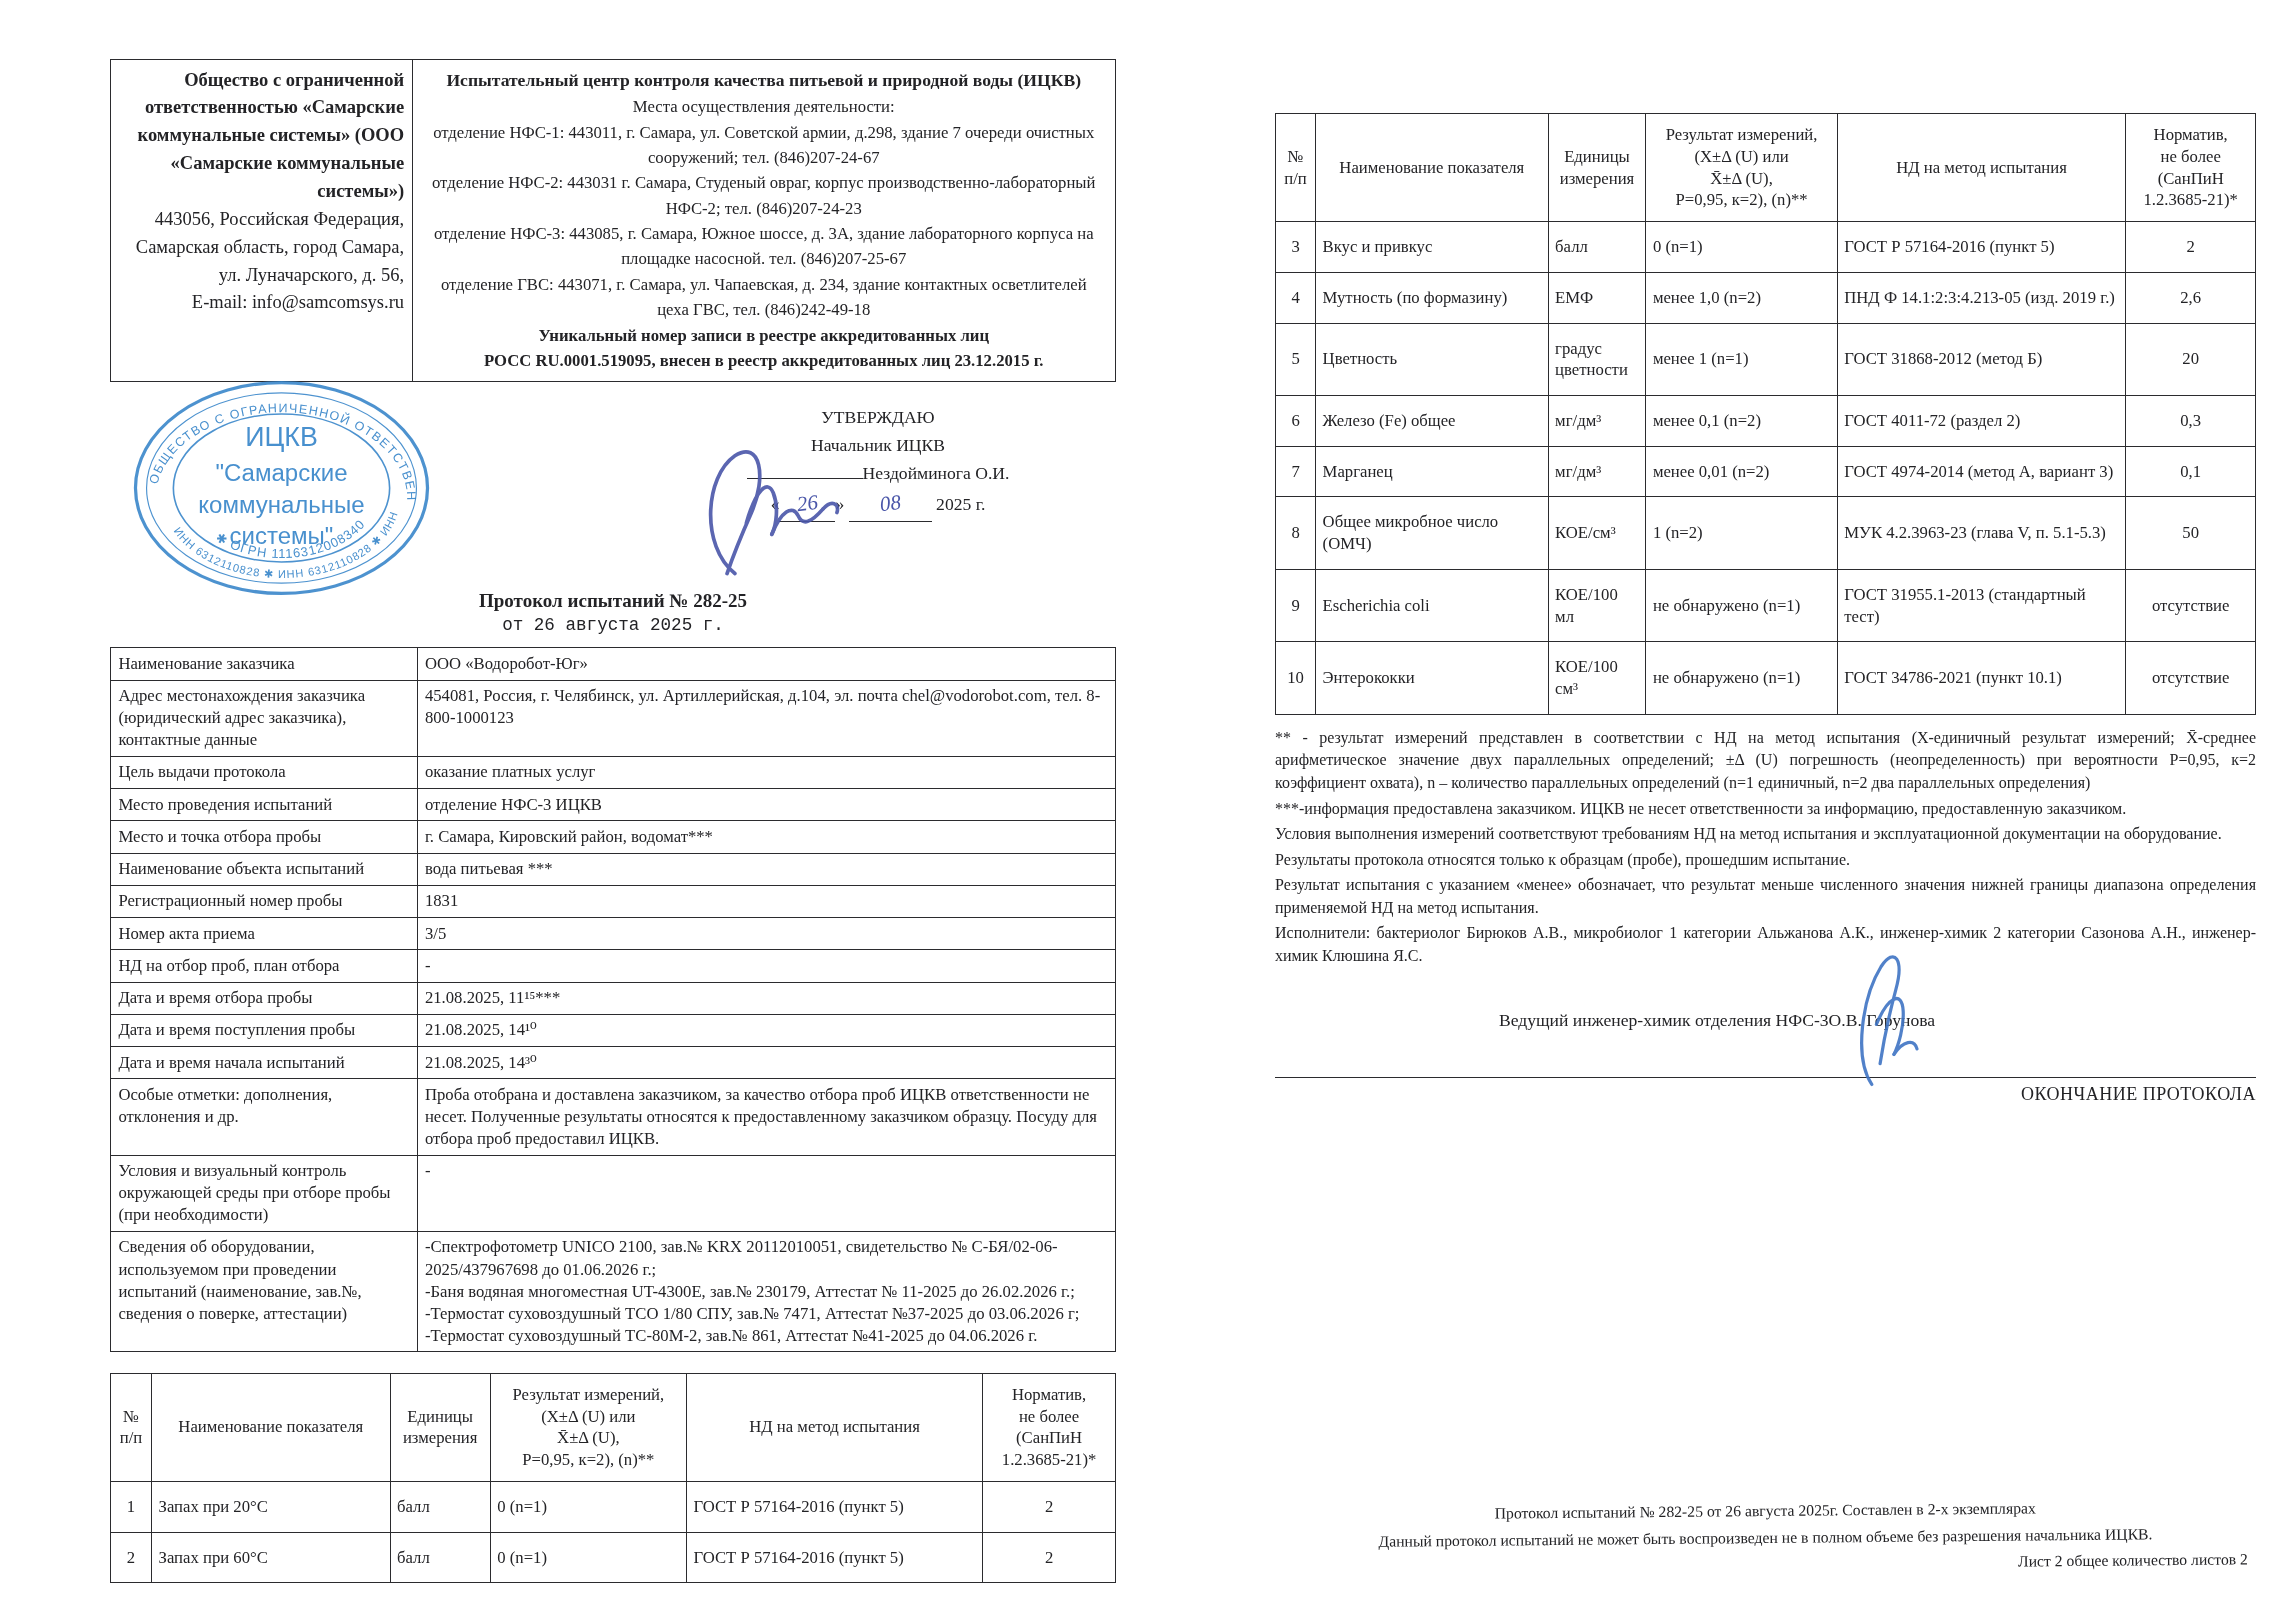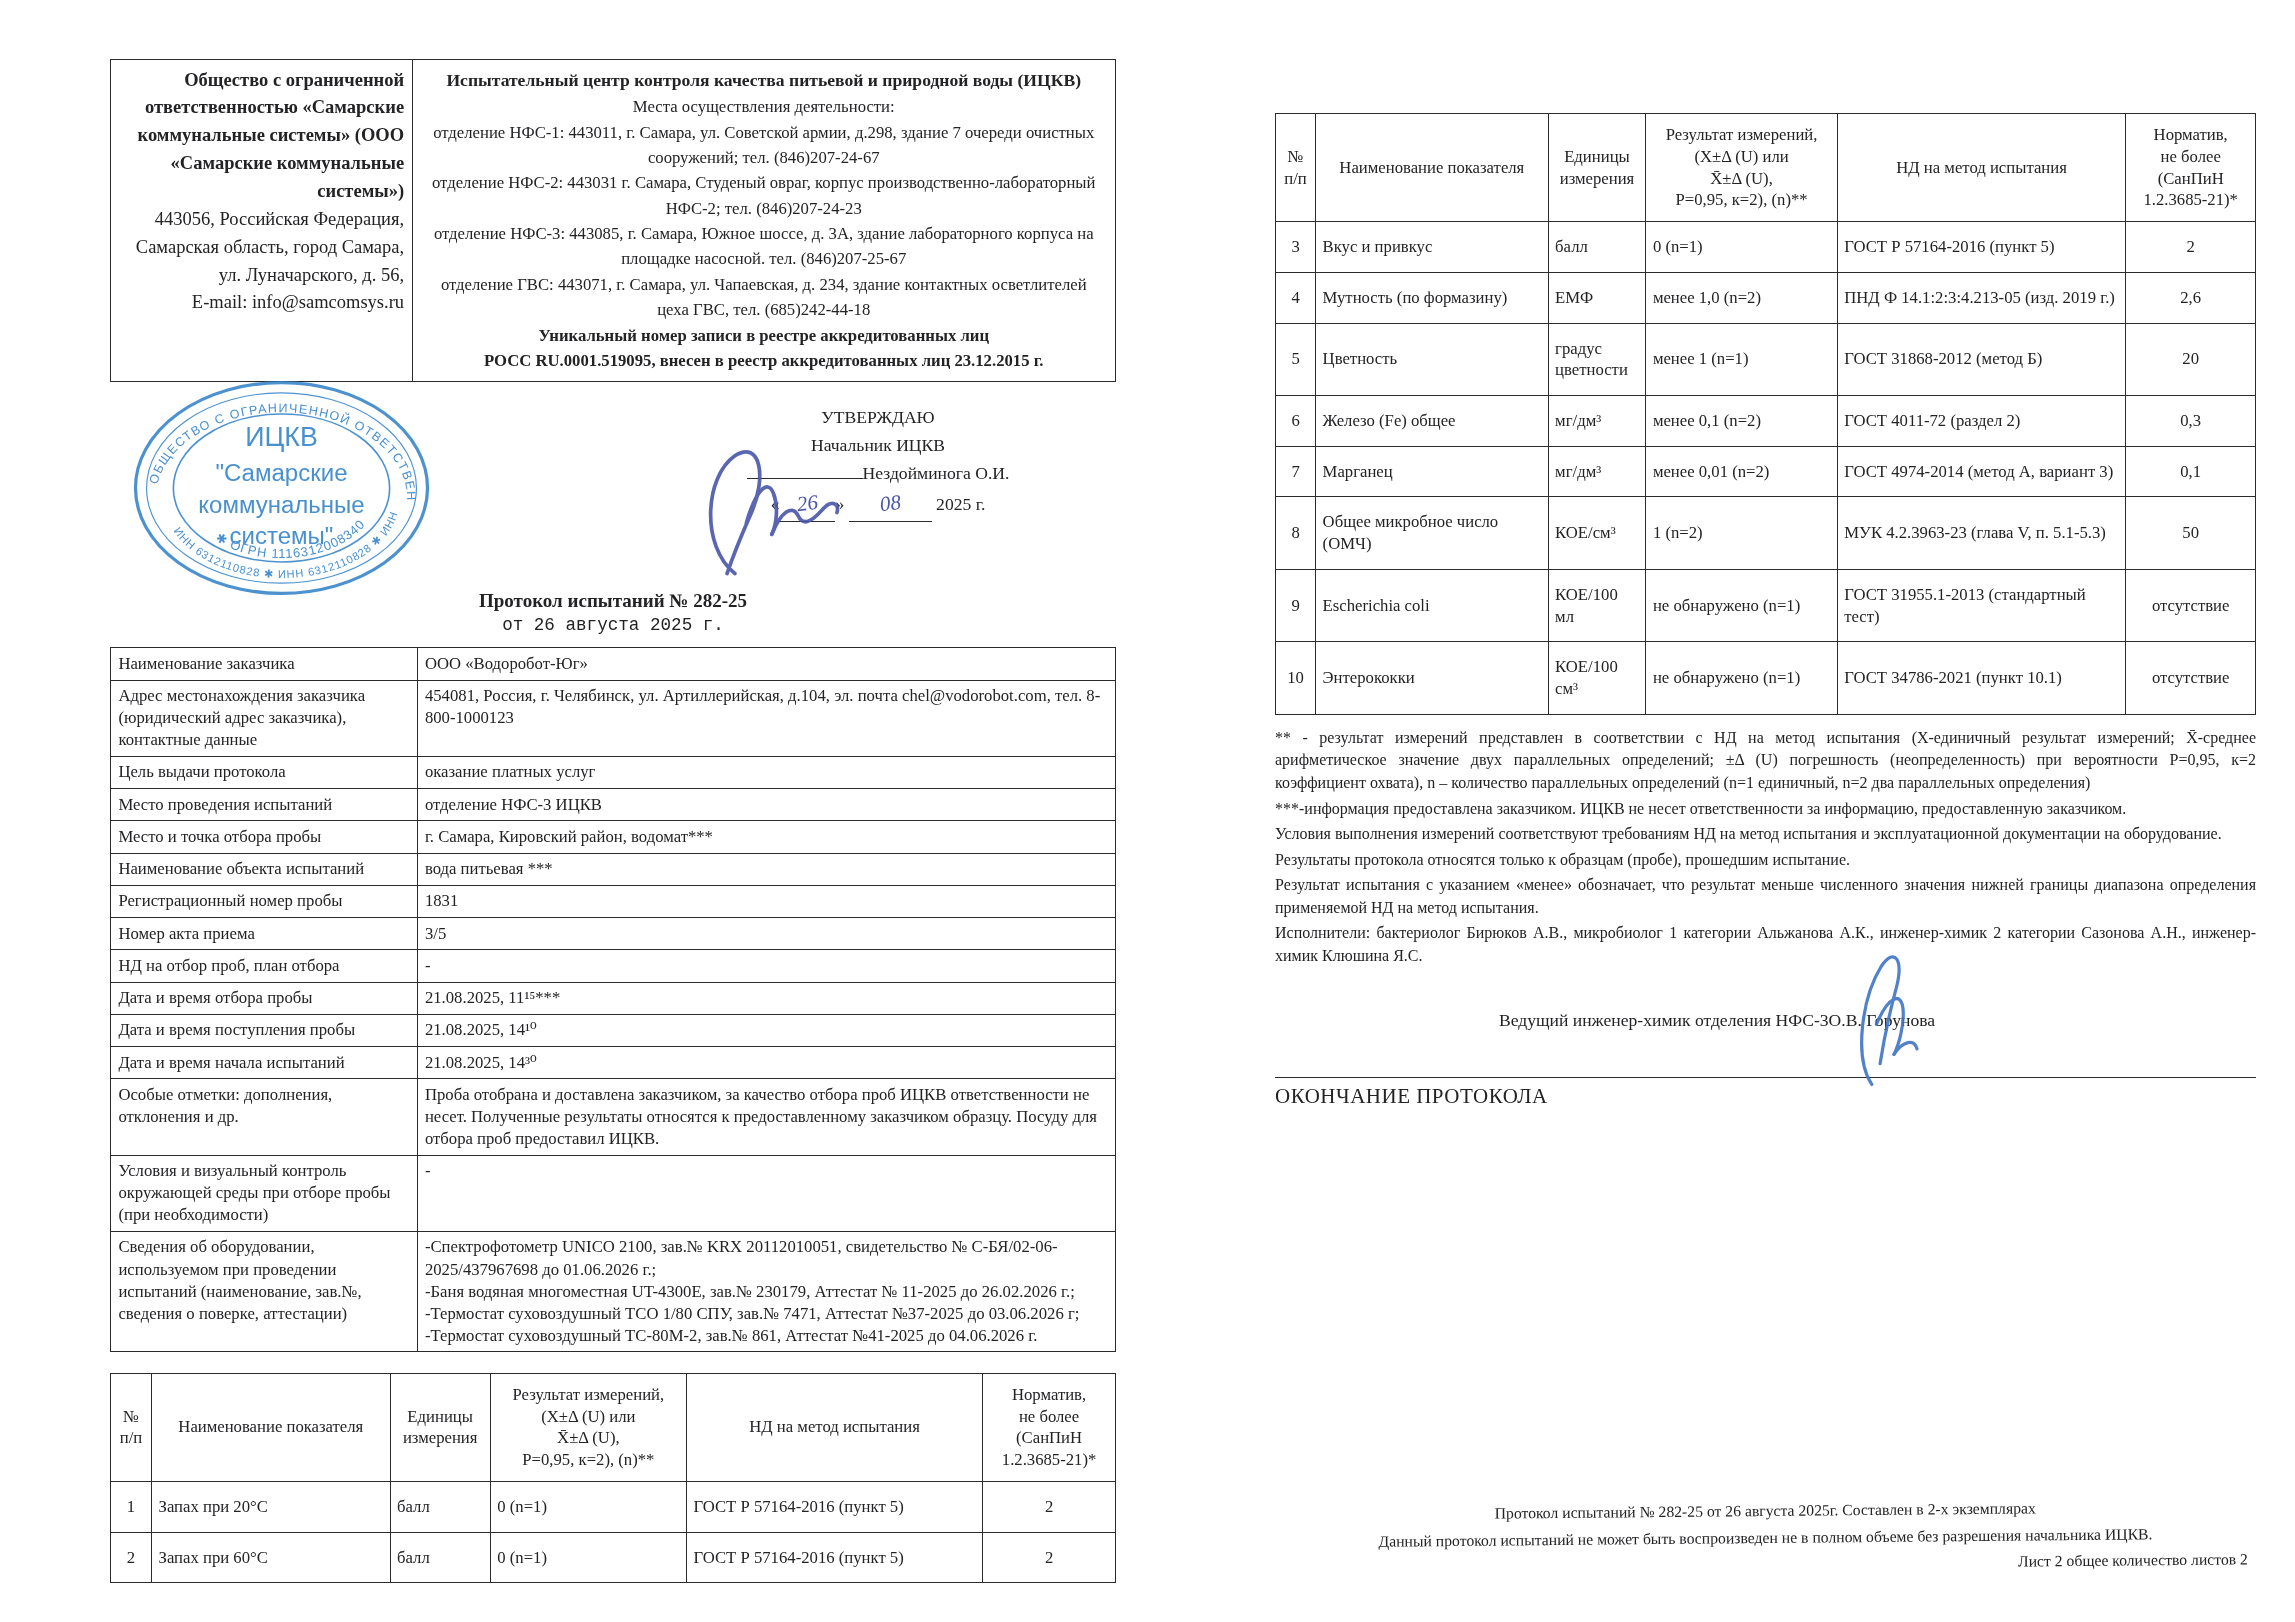--- a/index.html
+++ b/index.html
@@ -52,21 +52,21 @@
   .res-p1{margin-top:20.4px;}
   .res-p2{margin-top:113px;}
 
   .fnotes{margin-top:12px;font-size:16px;line-height:1.42;text-align:justify;}
   .fnotes p{margin:0 0 2.8px;}
 
   .sign-row{position:relative;margin-top:42px;font-size:17.6px;display:flex;justify-content:center;
             padding:0 153px 0 56px;}
   .sign-row .sig2{position:absolute;left:546px;top:-69px;}
   .end-rule{border:none;border-top:1.9px solid #2b2b2e;margin:46px 0 0;}
-  .end-title{font-size:21px;text-align:left;margin-top:6.5px;letter-spacing:0.5px;}
+  .end-title{font-size:18px;text-align:right;margin-top:6.5px;letter-spacing:0.5px;}
 
   .p2-footer{position:absolute;left:0;top:1498px;width:100%;font-size:15.7px;line-height:1.7;
              transform:rotate(-0.55deg);}
   .p2-footer .l1,.p2-footer .l2{text-align:center;}
   .p2-footer .l3{text-align:right;padding-right:8.3px;}
 </style>
 </head>
 <body>
 
 <div class="sheet">
@@ -80,21 +80,21 @@
           <div class="org-name">Общество с ограниченной ответственностью «Самарские коммунальные системы» (ООО «Самарские коммунальные системы»)</div>
           <div class="org-addr">443056, Российская Федерация, Самарская область, город Самара, ул. Луначарского, д. 56,</div>
           <div>E-mail: info@samcomsys.ru</div>
         </td>
         <td class="center-cell">
           <div class="icc-title">Испытательный центр контроля качества питьевой и природной воды (ИЦКВ)</div>
           <div>Места осуществления деятельности:</div>
           <div>отделение НФС-1: 443011, г. Самара, ул. Советской армии, д.298, здание 7 очереди очистных сооружений; тел. (846)207-24-67</div>
           <div>отделение НФС-2: 443031 г. Самара, Студеный овраг, корпус производственно-лабораторный НФС-2; тел. (846)207-24-23</div>
           <div>отделение НФС-3: 443085, г. Самара, Южное шоссе, д. 3А, здание лабораторного корпуса на площадке насосной. тел. (846)207-25-67</div>
-          <div>отделение ГВС: 443071, г. Самара, ул. Чапаевская, д. 234, здание контактных осветлителей цеха ГВС, тел.  (685)242-44-18</div>
+          <div>отделение ГВС: 443071, г. Самара, ул. Чапаевская, д. 234, здание контактных осветлителей цеха ГВС, тел.  (846)242-49-18</div>
           <div class="reg-line">Уникальный номер записи в реестре аккредитованных лиц</div>
           <div class="reg-line">РОСС RU.0001.519095,  внесен в реестр аккредитованных лиц 23.12.2015 г.</div>
         </td>
       </tr>
     </tbody>
       </table>
 
     <div class="approve-zone">
 
       <svg class="stamp" width="305" height="222" viewBox="0 0 660 480">

